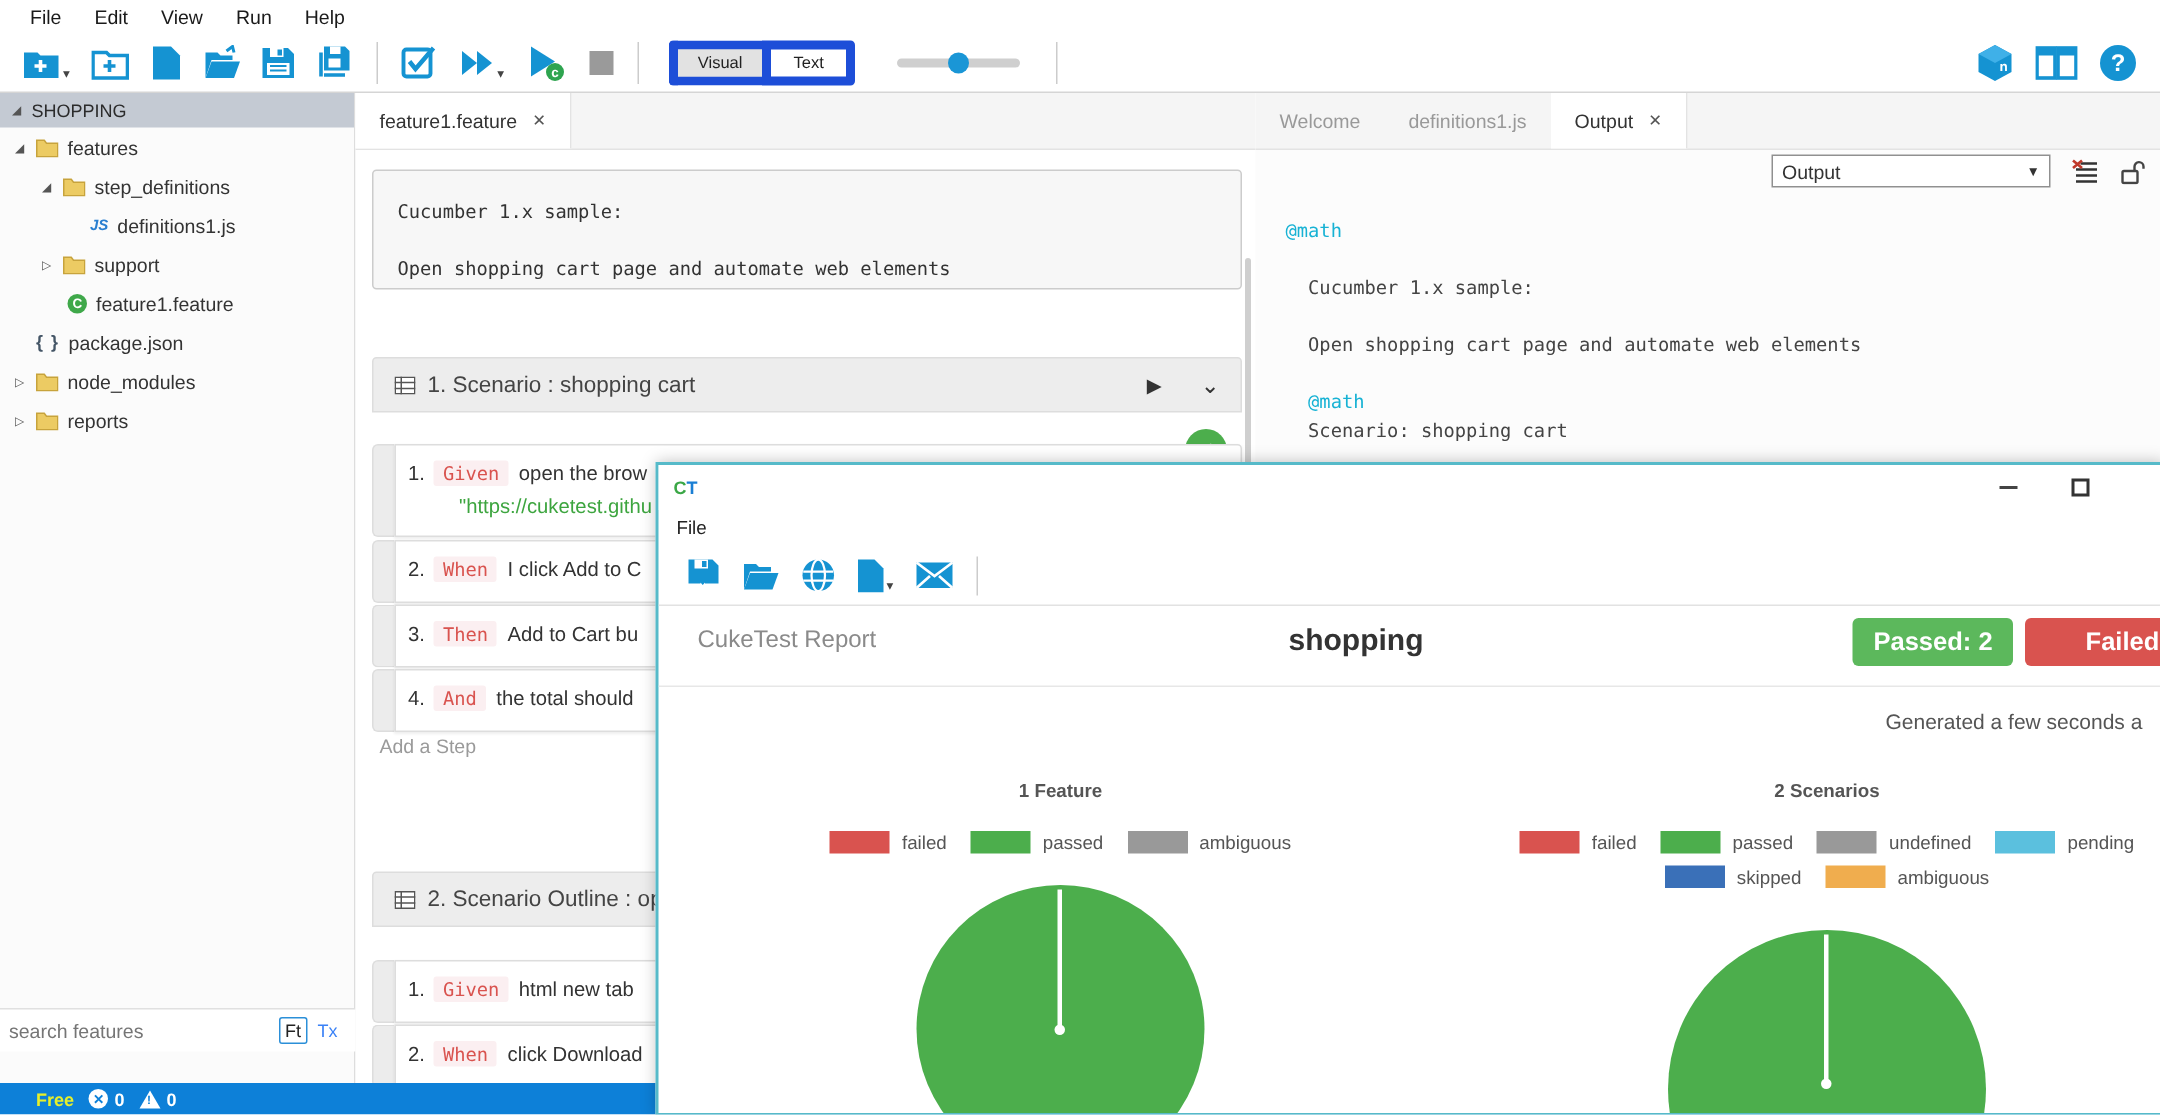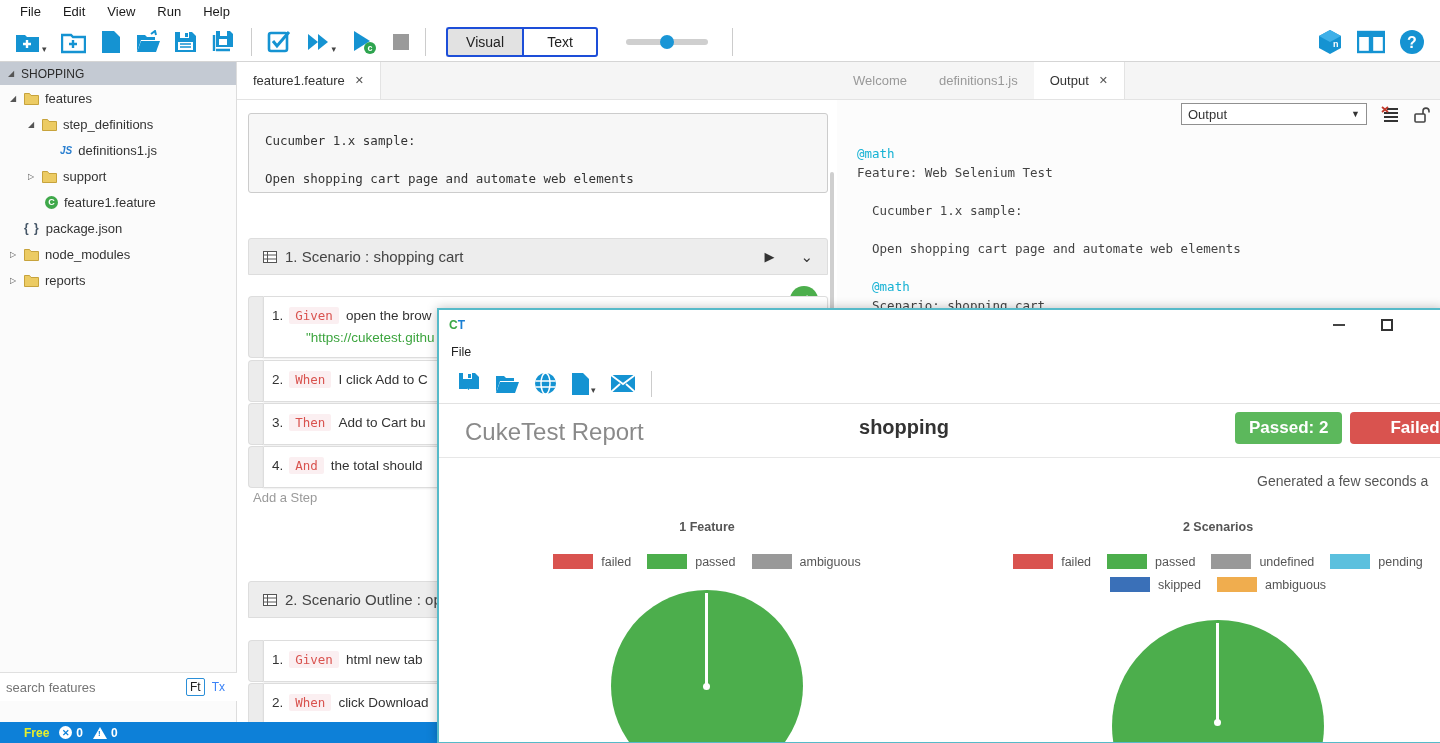--- a/index.html
+++ b/index.html
@@ -12,22 +12,22 @@
     background:#fff; display:flex; align-items:center; padding-left:10px; gap:2px; }
   .menubar .menu-item { padding:2px 10px; color:#1a1a1a; font-size:13px; cursor:default; }
 
   
   .toolbar { position:absolute; left:0; top:22px; width:1440px; height:40px;
     background:#fff; border-bottom:1px solid #d5d5d5; display:flex; align-items:center; padding:0 8px; }
   .tb-ico { display:flex; align-items:flex-end; margin:0 7px; color:#1593d2; cursor:pointer; }
   .tb-sep { width:1px; height:28px; background:#ccc; margin:0 8px; }
   .caret { font-size:9px; color:#444; margin-left:1px; line-height:10px; }
   .toggle-group { display:flex; margin:0 12px; }
-  .toggle-btn { width:76px; height:30px; border:2px solid #1d4ed8; background:#fff;
-    display:flex; align-items:center; justify-content:center; font-size:14px; color:#222; cursor:pointer; }
+  .toggle-btn { width:62px; height:30px; border:6px solid #1d4ed8; background:#fff;
+    display:flex; align-items:center; justify-content:center; font-size:11px; color:#222; cursor:pointer; }
   .toggle-btn.sel { background:#e2e2e2; }
   .toggle-btn:first-child { border-radius:3px 0 0 3px; border-right:none; }
   .toggle-btn:last-child { border-radius:0 3px 3px 0; }
   .slider { position:relative; width:82px; height:6px; background:#cfcfcf; border-radius:3px; margin:0 16px; cursor:pointer; }
   .slider .thumb { position:absolute; left:50%; top:50%; transform:translate(-50%,-50%);
     width:14px; height:14px; border-radius:50%; background:#1a96d6; }
   .tb-right { margin-left:auto; display:flex; align-items:center; }
 
   
   .sidebar { position:absolute; left:0; top:62px; width:237px; height:660px;
@@ -105,21 +105,21 @@
   .rw-logo .lc { color:#3aa746; } .rw-logo .lt { color:#1a7fd4; }
   .rw-title { font-size:12.5px; color:#1b1b1b; white-space:nowrap; }
   .rw-controls { position:absolute; right:48px; top:0; height:30px; display:flex; align-items:center; gap:36px; }
   .rw-min { width:12px; height:2px; background:#444; cursor:pointer; }
   .rw-max { width:12px; height:12px; border:2px solid #333; cursor:pointer; }
   .rw-menubar { height:24px; display:flex; align-items:center; padding-left:12px; }
   .rw-menubar .menu-item { font-size:12.5px; color:#222; cursor:default; }
   .rw-toolbar { height:40px; display:flex; align-items:center; padding-left:12px; border-bottom:1px solid #e2e2e2; }
   .rw-toolbar .tb-sep { height:26px; }
   .rw-header { position:relative; height:54px; border-bottom:1px solid #e7e7e7; }
-  .rw-appname { position:absolute; left:26px; top:14px; font-size:24px; color:#8a8a8a; }
+  .rw-appname { position:absolute; left:26px; top:14px; font-size:16px; color:#8a8a8a; }
   .rw-project { position:absolute; left:465px; top:12px; transform:translateX(-50%); font-size:20px; font-weight:bold; color:#333; }
   .badges { position:absolute; left:796px; top:8px; display:flex; gap:8px; }
   .badge { color:#fff; font-weight:bold; font-size:17px; padding:6px 14px; border-radius:4px; white-space:nowrap; }
   .rw-generated { position:absolute; left:818px; top:163px; font-size:14px; color:#555; white-space:nowrap; }
 
   .chart-block { position:absolute; top:210px; text-align:center; }
   .chart-title { font-size:12.5px; font-weight:bold; color:#555; margin-bottom:20px; }
   .legend-row { display:flex; justify-content:center; gap:16px; margin-bottom:8px; }
   .legend-item { display:flex; align-items:center; gap:8px; }
   .legend-swatch { width:40px; height:15px; }
@@ -417,21 +417,20 @@
         <path d="M6 3h11M3 7h14M3 11h14M3 15h14" stroke="#333" stroke-width="1.8"></path>
         <path d="M1 1l6 5M7 1L1 6" stroke="#c0392b" stroke-width="1.8"></path>
       </svg>
     <svg width="17" height="17" viewBox="0 0 17 17">
         <rect x="2" y="8" width="10" height="8" rx="1" fill="none" stroke="#444" stroke-width="1.6"></rect>
         <path d="M10 8V5.2A3 3 0 0 1 16 5v1.5" fill="none" stroke="#444" stroke-width="1.6"></path>
       </svg>
   </div>
   <div class="console">
     <div class="console-line tag">@math</div>
-    <div class="console-line">Feature: Web Selenium Test</div>
     <div class="console-line"></div>
     <div class="console-line">  Cucumber 1.x sample:</div>
     <div class="console-line"></div>
     <div class="console-line">  Open shopping cart page and automate web elements</div>
     <div class="console-line"></div>
     <div class="console-line tag">  @math</div>
     <div class="console-line">  Scenario: shopping cart</div>
   </div>
 </div>
 

